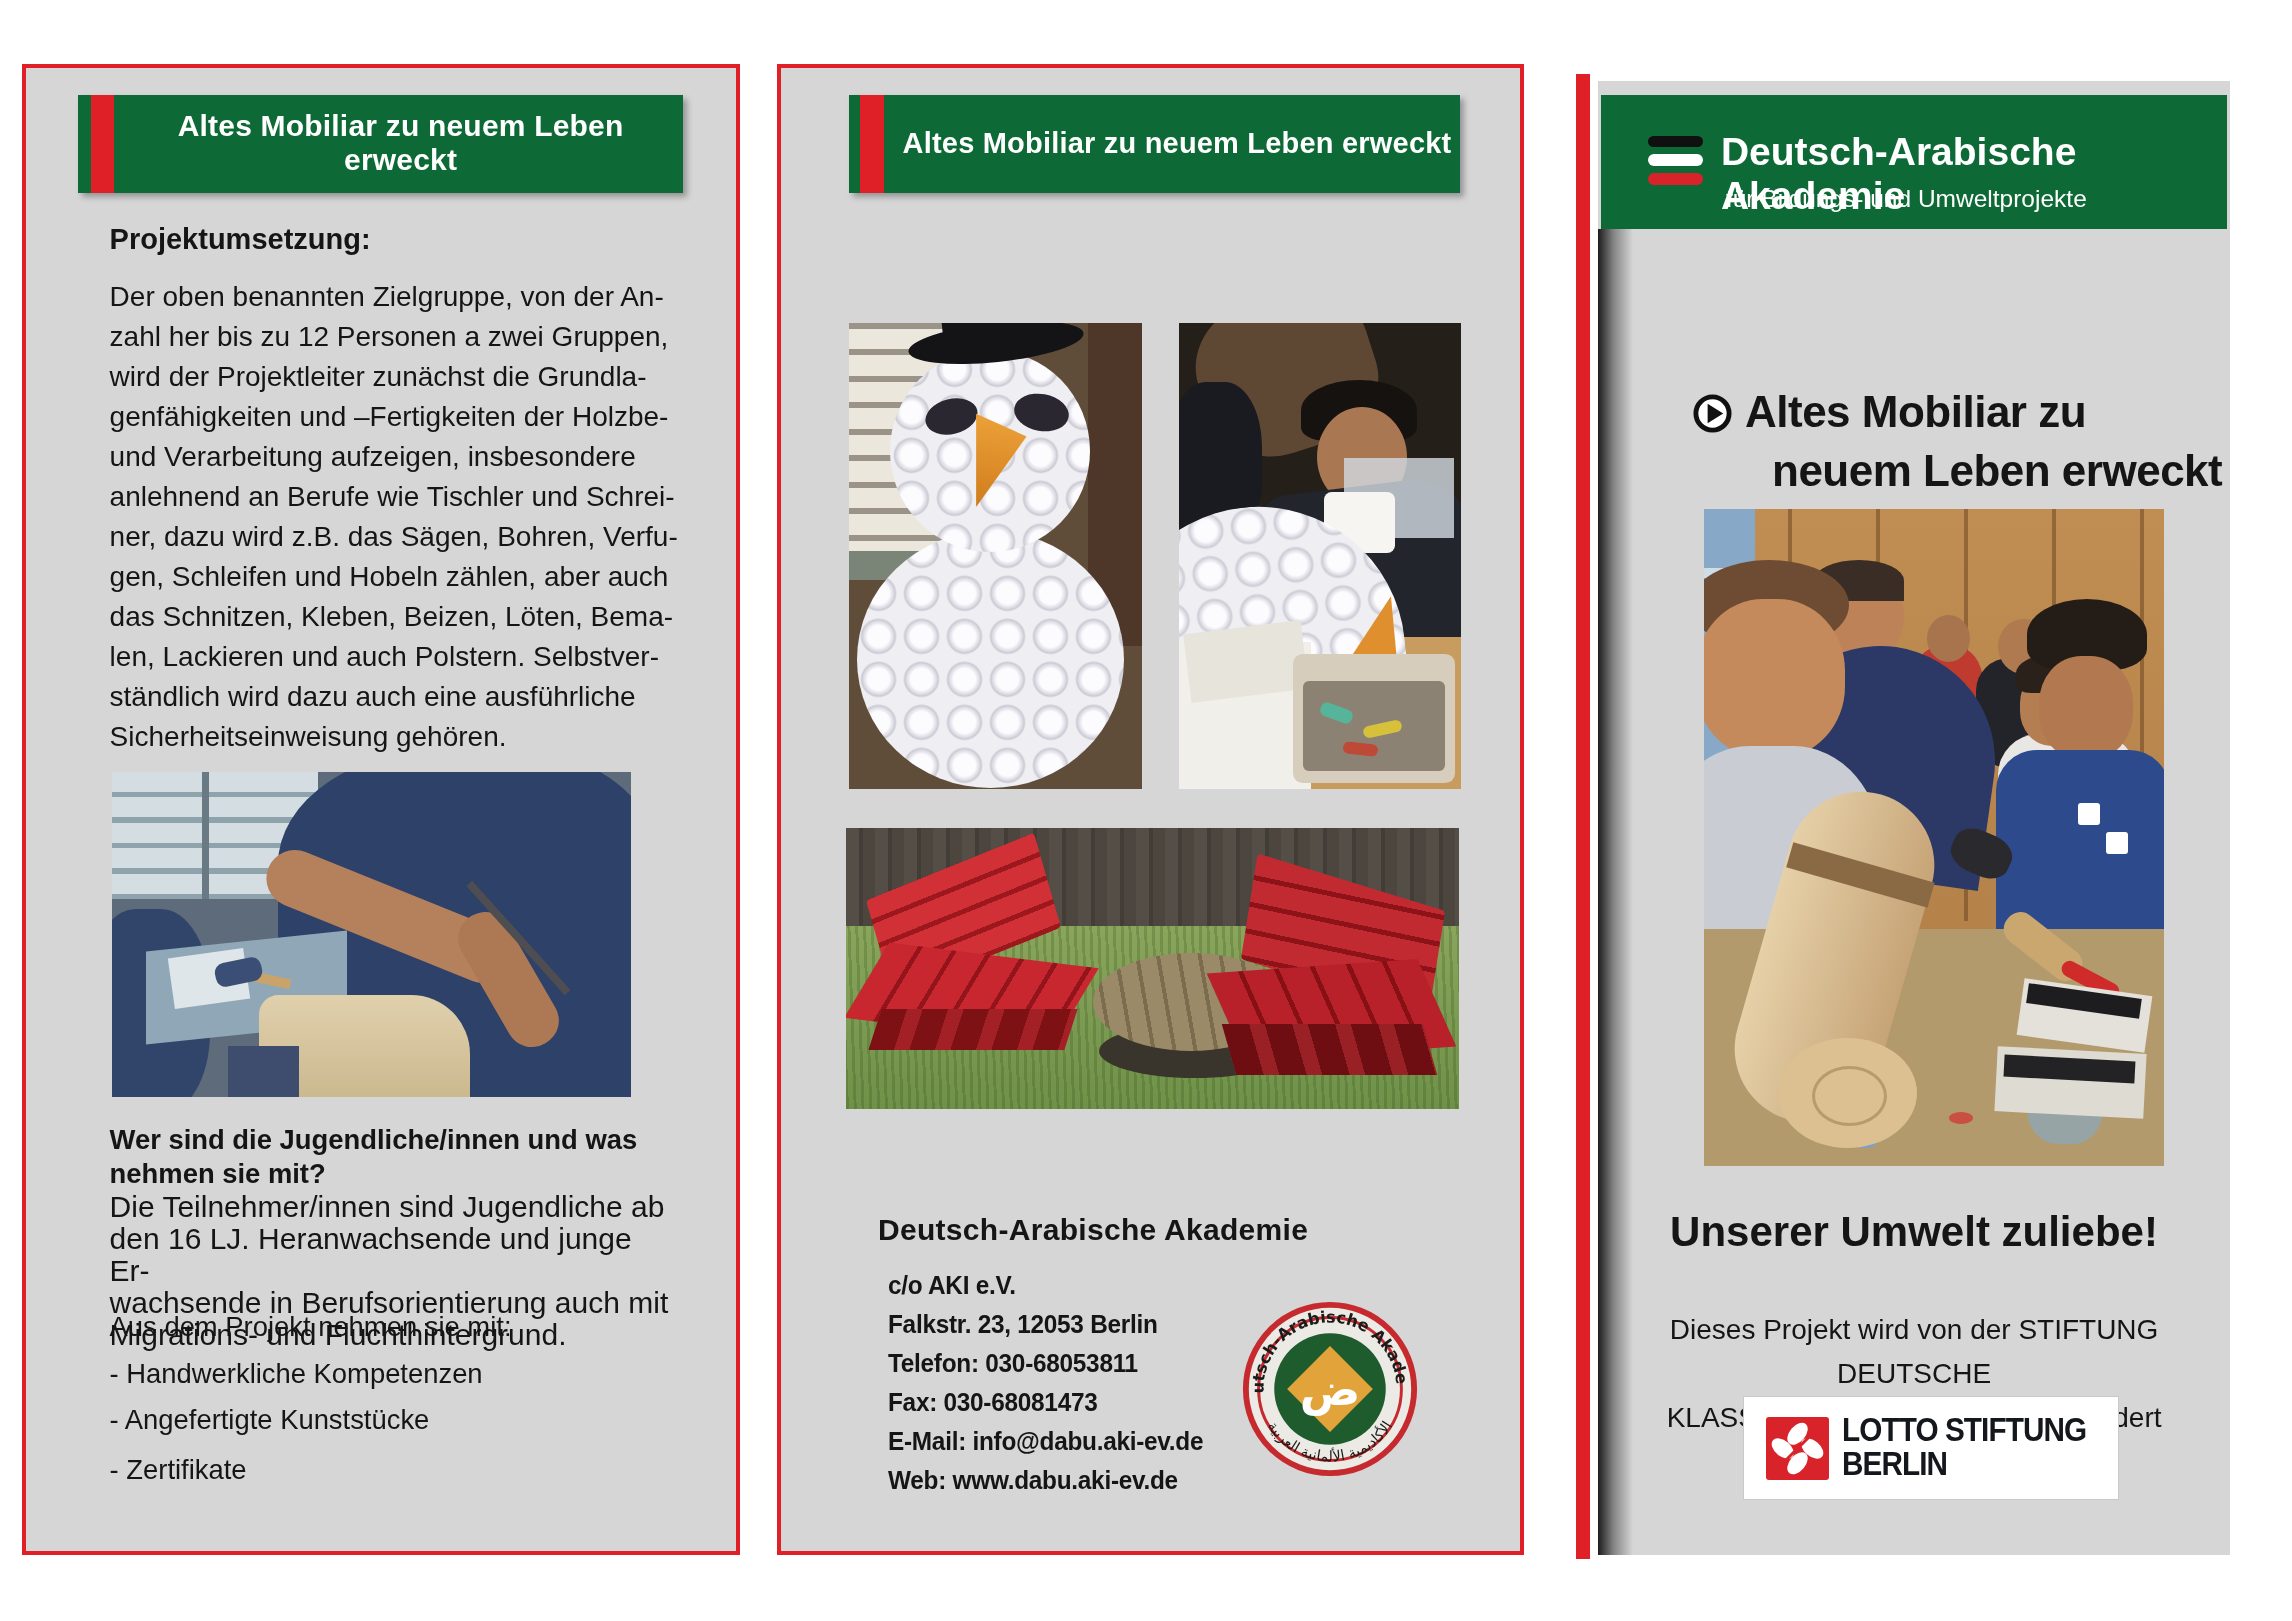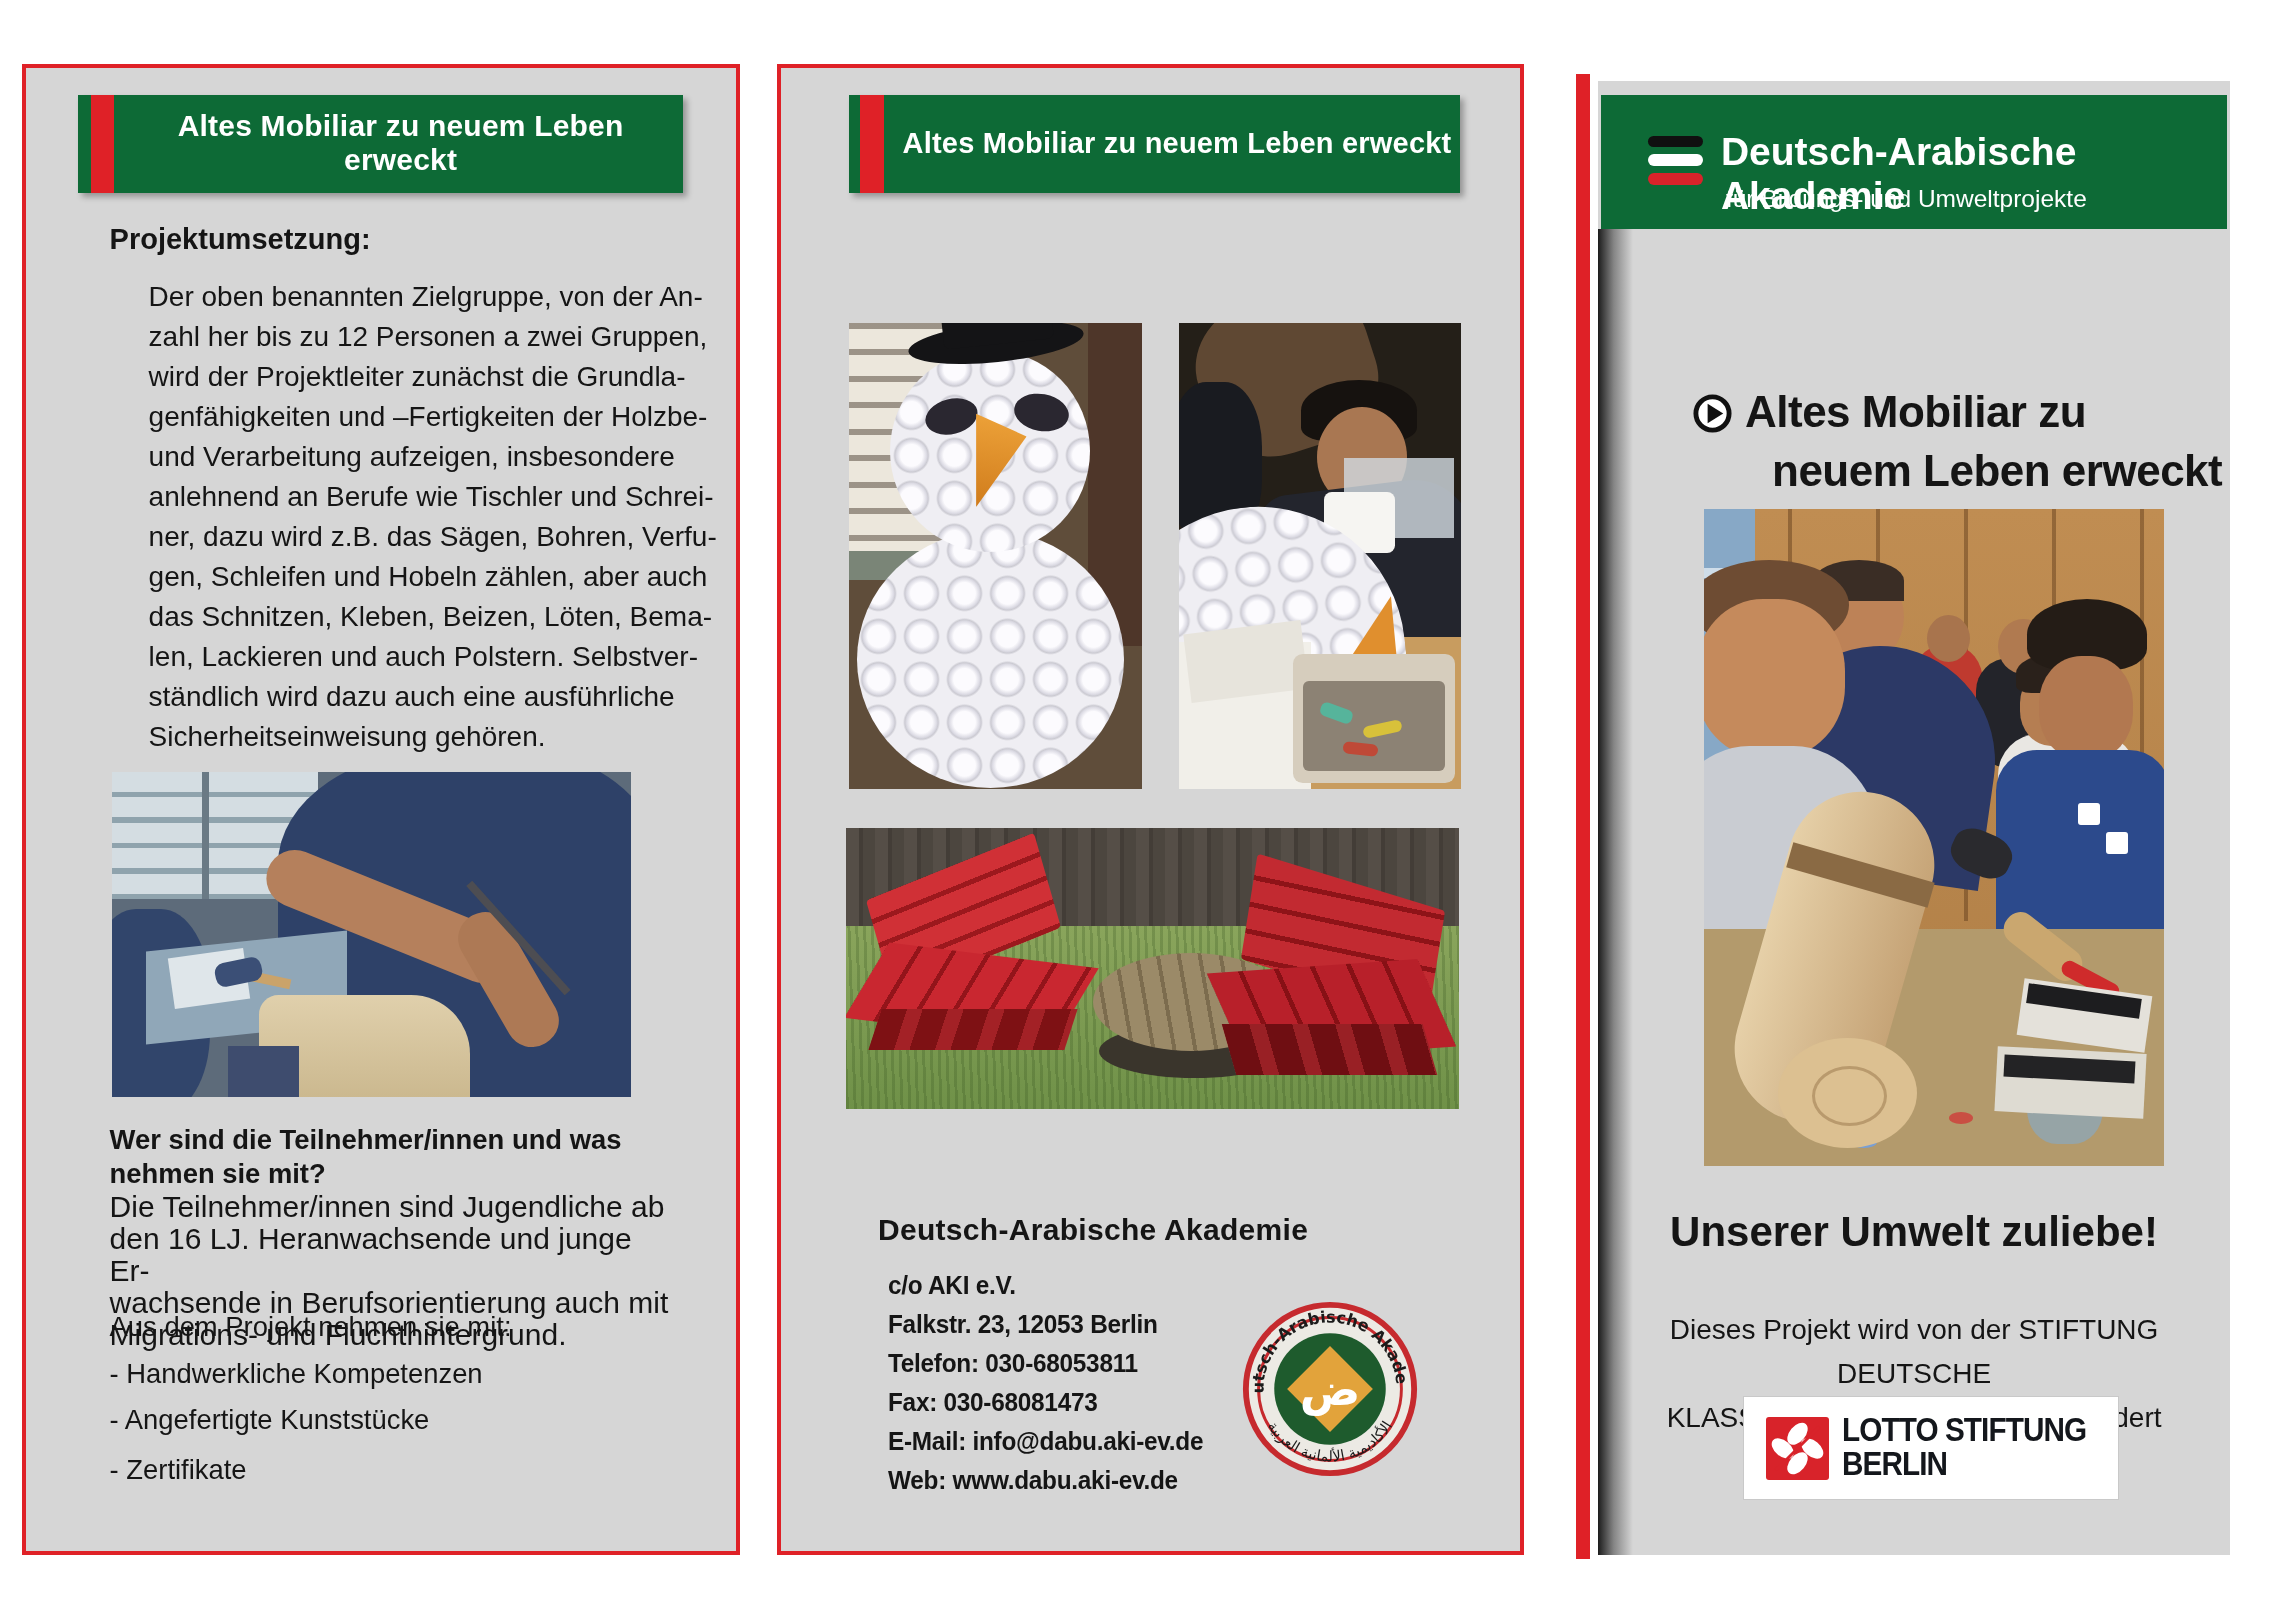--- a/index.html
+++ b/index.html
@@ -16,21 +16,21 @@
   #panel-right{position:absolute;left:1598px;top:81px;width:632px;height:1474px;background:#d6d6d6;}
 
   
   .banner{position:absolute;background:#0d6a36;box-shadow:3.9px 3.9px 5.9px rgba(0,0,0,0.30);}
   .banner .stripe{position:absolute;top:0;bottom:0;background:#df2127;}
   .banner .btxt{position:absolute;left:0;right:0;top:50%;transform:translateY(-52%);
       text-align:center;color:#ffffff;font-weight:bold;font-size:30px;letter-spacing:0.2px;}
 
   
   .h-bold{font-weight:bold;font-size:29px;}
-  .bodytext{font-size:28px;line-height:40px;white-space:pre-line;margin-left:39px;}
+  .bodytext{font-size:28px;line-height:40px;white-space:pre-line;}
   .subhead{font-weight:bold;font-size:27.4px;line-height:34px;white-space:pre-line;}
   .smalltext{font-size:30px;line-height:32px;white-space:pre-line;}
   .listitem{font-size:27.4px;}
 
   
   .contact-head{font-weight:bold;font-size:30px;letter-spacing:0.3px;}
   .contact-line{font-weight:bold;font-size:26.5px;line-height:39px;
       transform:scaleX(0.92);transform-origin:left;letter-spacing:-0.3px;}
 
   
@@ -87,21 +87,21 @@
       <div style="left:59px;top:181px;width:76px;height:51px;background:#dfe6ea;transform:rotate(-8deg);"></div>
       <div style="left:118px;top:201px;width:61px;height:9.8px;background:#caa36a;transform:rotate(12deg);"></div>
       <div style="left:103px;top:188px;width:47px;height:23.5px;background:#3b4f76;border-radius:9.8px;transform:rotate(-12deg);"></div>
       <div style="left:147px;top:116px;width:260px;height:57px;background:#b5805c;border-radius:29px;transform:rotate(22deg);"></div>
       <div style="left:323px;top:181px;width:147px;height:53px;background:#ad7955;border-radius:25.5px;transform:rotate(60deg);"></div>
       <div style="left:333px;top:162px;width:147px;height:7.8px;background:#4d4d52;transform:rotate(48deg);"></div>
       <div style="left:147px;top:223px;width:211px;height:113px;background:linear-gradient(#e0d0ac,#c9b68c);border-radius:19.6px 59px 7.8px 7.8px;"></div>
       <div style="left:116px;top:274px;width:71px;height:54px;background:#3e4c6e;"></div>
     </div>
 
-    <div class="abs subhead" style="left:84px;top:1055px;">Wer sind die Teilnehmer/innen und was
+    <div class="abs subhead" style="left:84px;top:1055px;">Wer sind die Jugendliche/innen und was
 nehmen sie mit?</div>
     <div class="abs smalltext" style="left:84px;top:1123px;width:568px;">Die Teilnehmer/innen sind Jugendliche ab
 den 16 LJ. Heranwachsende und junge Er-
 wachsende in Berufsorientierung  auch mit
 Migrations- und Fluchthintergrund.</div>
     <div class="abs listitem" style="left:84px;top:1243px;">Aus dem Projekt nehmen sie mit:</div>
     <div class="abs listitem" style="left:84px;top:1290px;">- Handwerkliche Kompetenzen</div>
     <div class="abs listitem" style="left:84px;top:1336px;">- Angefertigte Kunststücke</div>
     <div class="abs listitem" style="left:84px;top:1386px;">- Zertifikate</div>
   </div>

